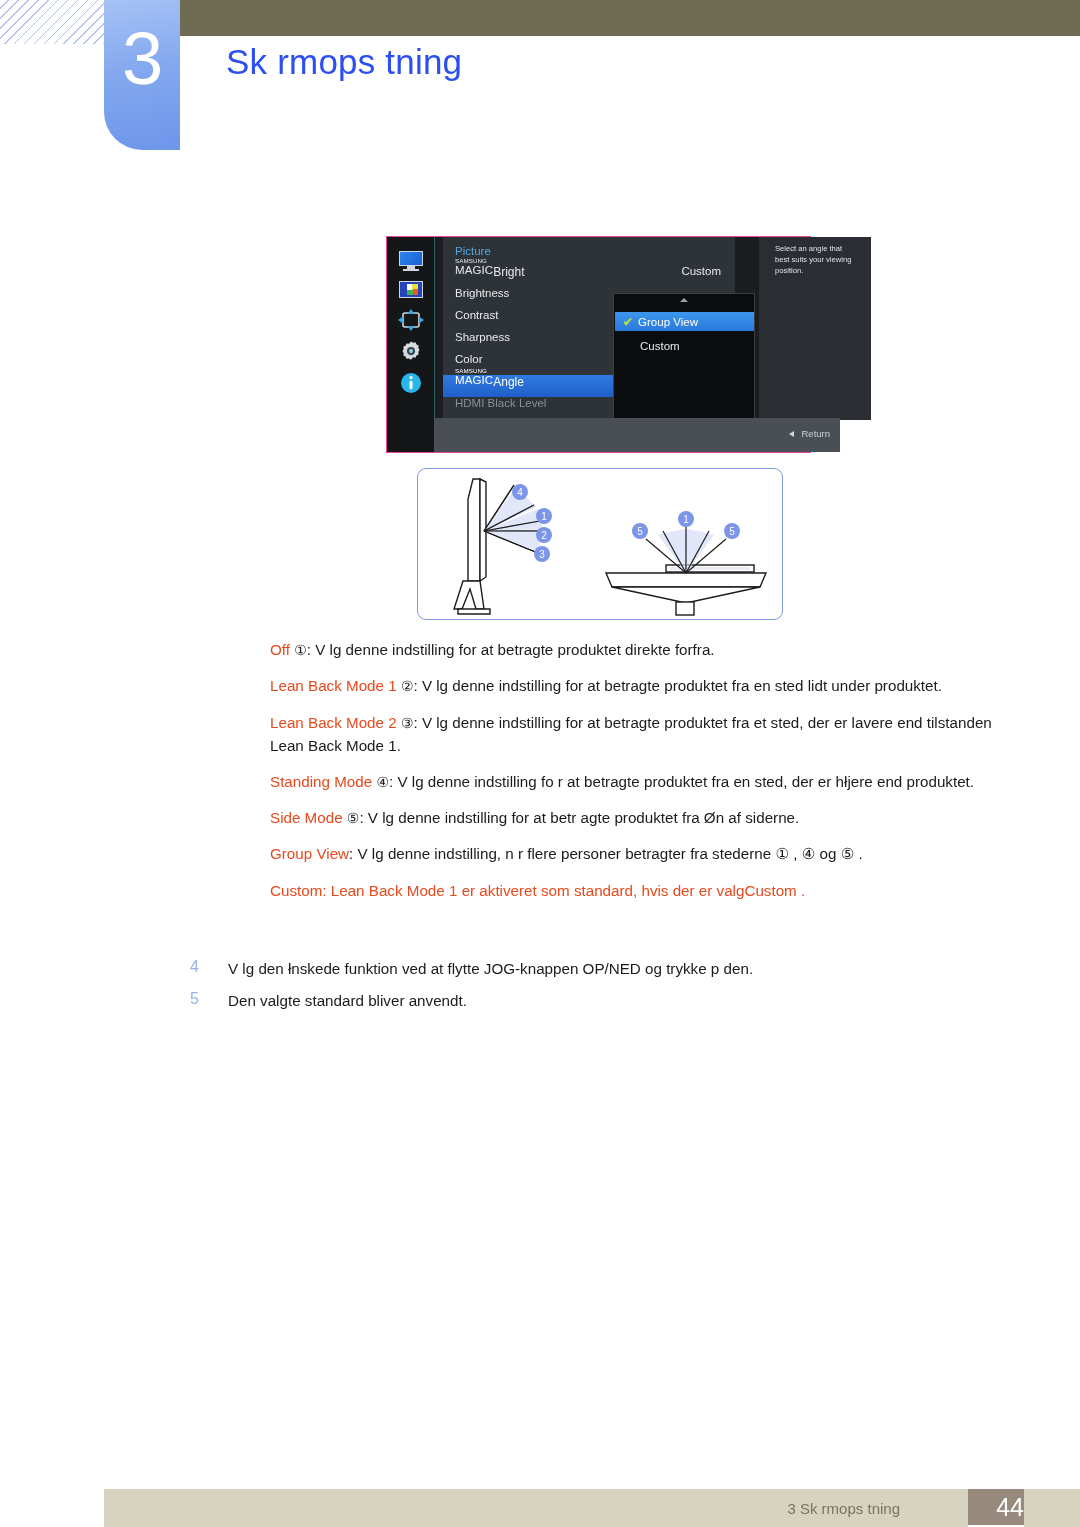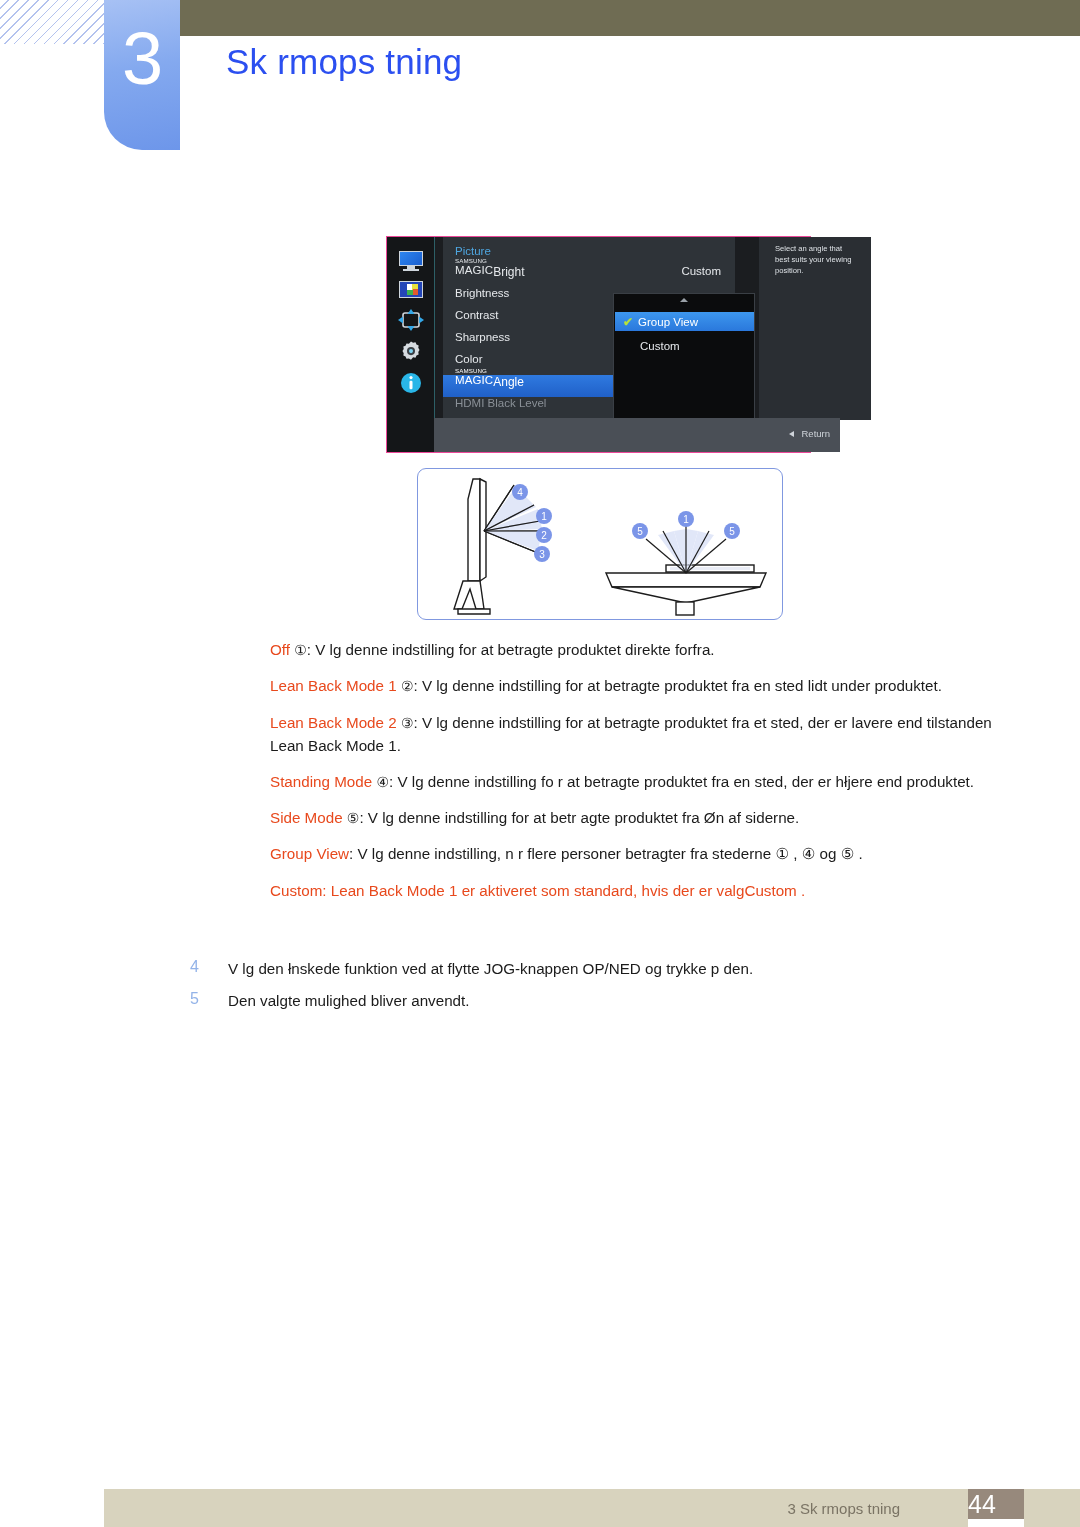--- a/index.html
+++ b/index.html
@@ -305,25 +305,25 @@
   }
   .foot-txt {
     position: absolute;
     right: 180px; top: 1500px;
     font-size: 15px;
     color: #7a7364;
   }
   .foot-pagebox {
     position: absolute;
     left: 968px; top: 1489px;
-    width: 56px; height: 30px;
+    width: 56px; height: 36px;
     background: #97897c;
     display: flex;
     align-items: center;
-    justify-content: flex-start;
+    justify-content: flex-end;
   }
   .foot-page {
     font-size: 25px;
     color: #ffffff;
   }
   .foot-tail {
     position: absolute;
     left: 1024px; top: 1489px;
     width: 56px; height: 38px;
     background: #d8d3be;
@@ -552,21 +552,21 @@
   </p>
 </div>
 
 <div class="steps">
   <div class="step">
     <div class="step-n">4</div>
     <div class="step-t">V lg den łnskede funktion ved at flytte  JOG-knappen OP/NED og trykke p  den.</div>
   </div>
   <div class="step">
     <div class="step-n">5</div>
-    <div class="step-t">Den valgte mulighed bliver anvendt.</div>
+    <div class="step-t">Den valgte standard bliver anvendt.</div>
   </div>
 </div>
 
 <div class="foot-band"></div>
 <div class="foot-txt">3 Sk rmops tning</div>
 <div class="foot-pagebox">
   <span class="foot-page">44</span>
 </div>
 <div class="foot-tail"></div>
 

